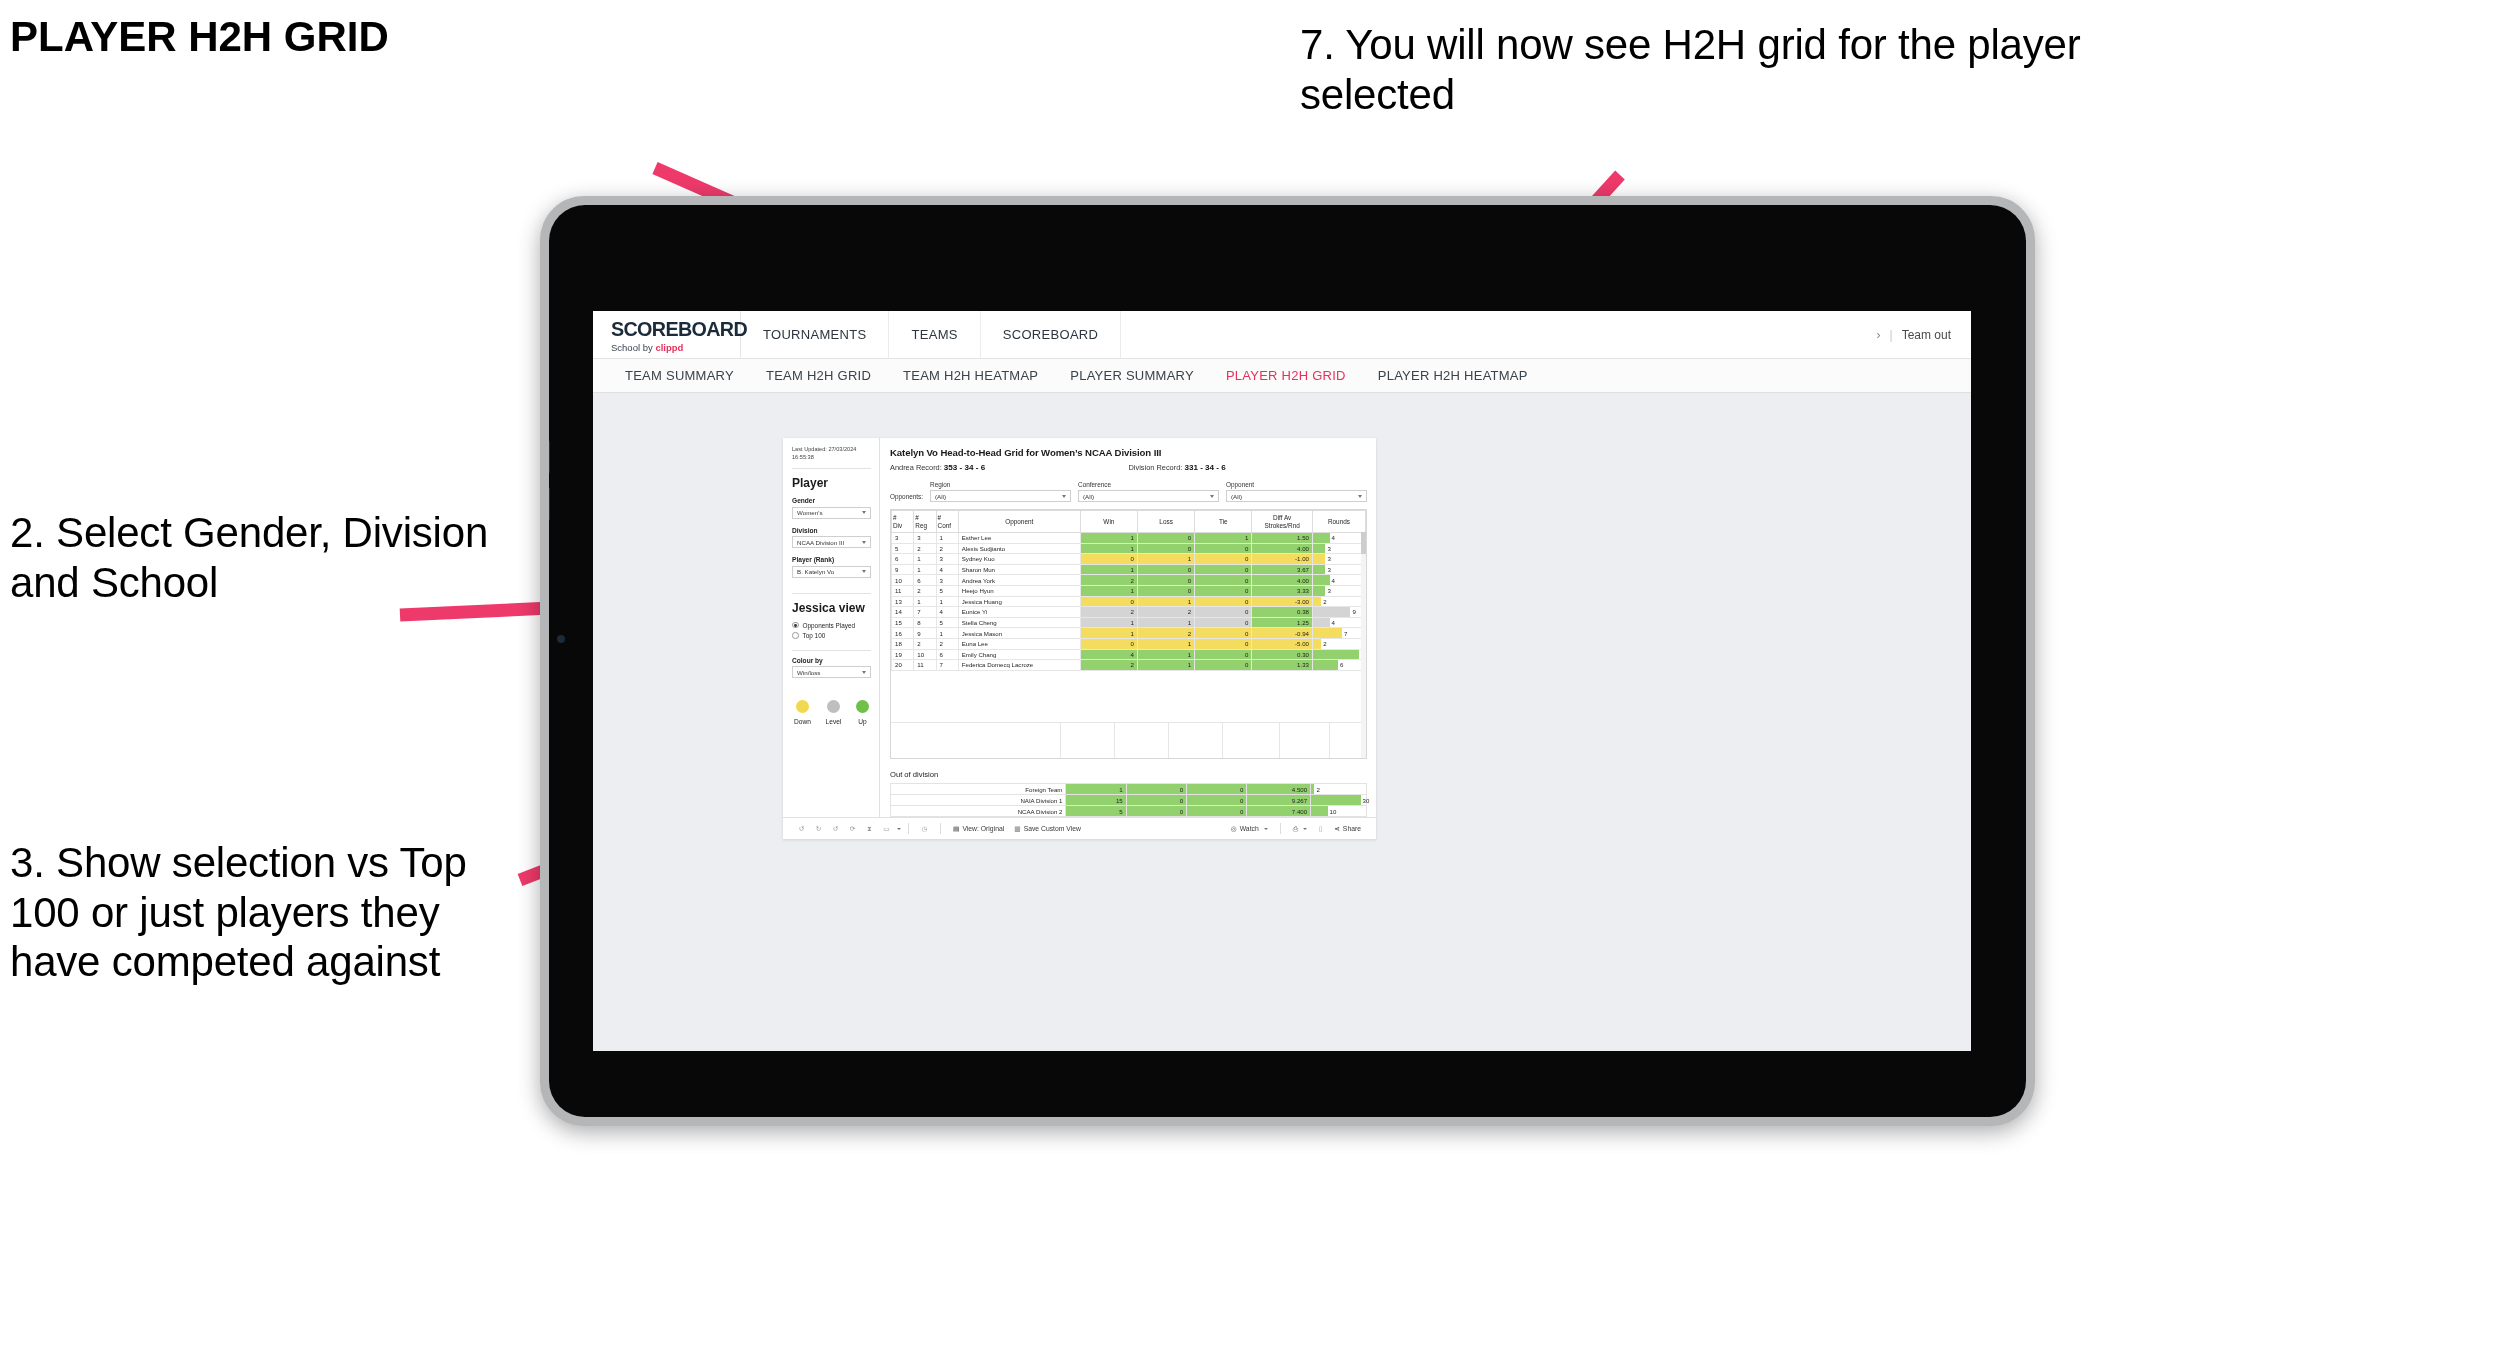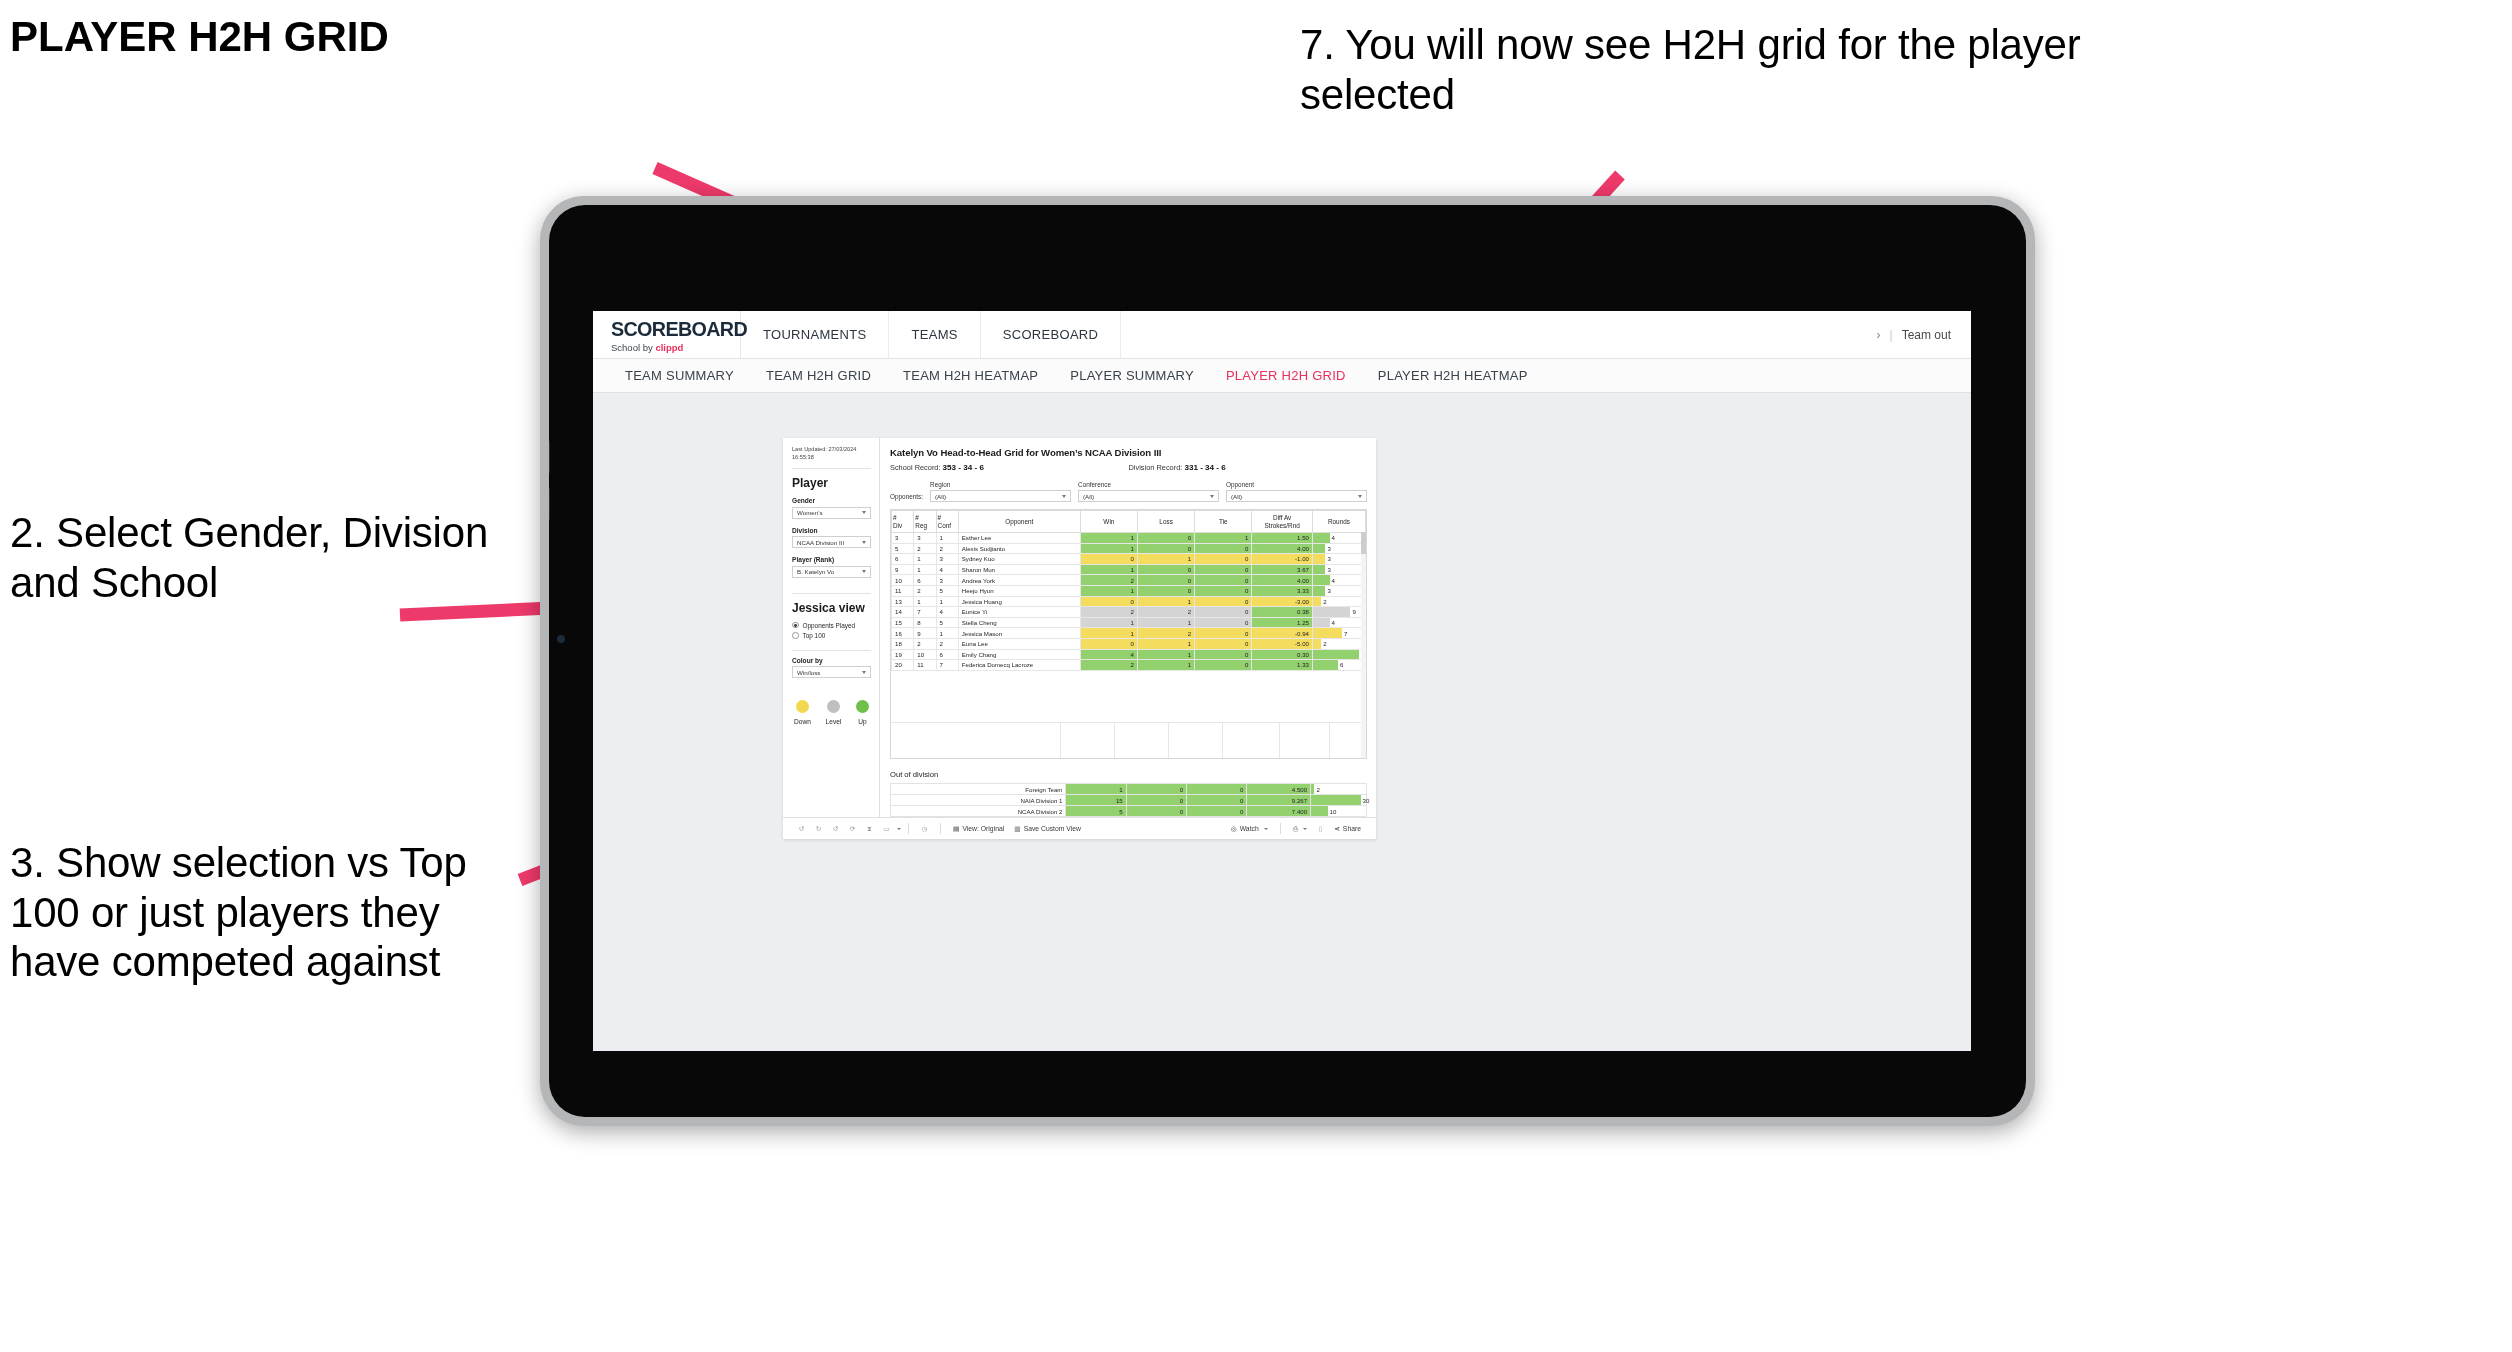--- a/index.html
+++ b/index.html
@@ -271,21 +271,21 @@
                   <span class="dot" id="lg-up" style="background: rgb(111, 191, 74);"></span>
                   <span class="lab">Up</span>
                 </div>
               </div>
             </div>
 
             <div id="viz">
               <div id="viz-title">Katelyn Vo Head-to-Head Grid for Women’s NCAA Division III</div>
               <div id="records">
                 <div class="rec">
-                  <span>School Record:</span>
+                  <span>Andrea Record:</span>
                   <b>353 - 34 - 6</b>
                 </div>
                 <div class="rec">
                   <span>Division Record:</span>
                   <b>331 - 34 - 6</b>
                 </div>
               </div>
 
               <div id="filterbar">
                 <div id="opp-label">Opponents:</div>

